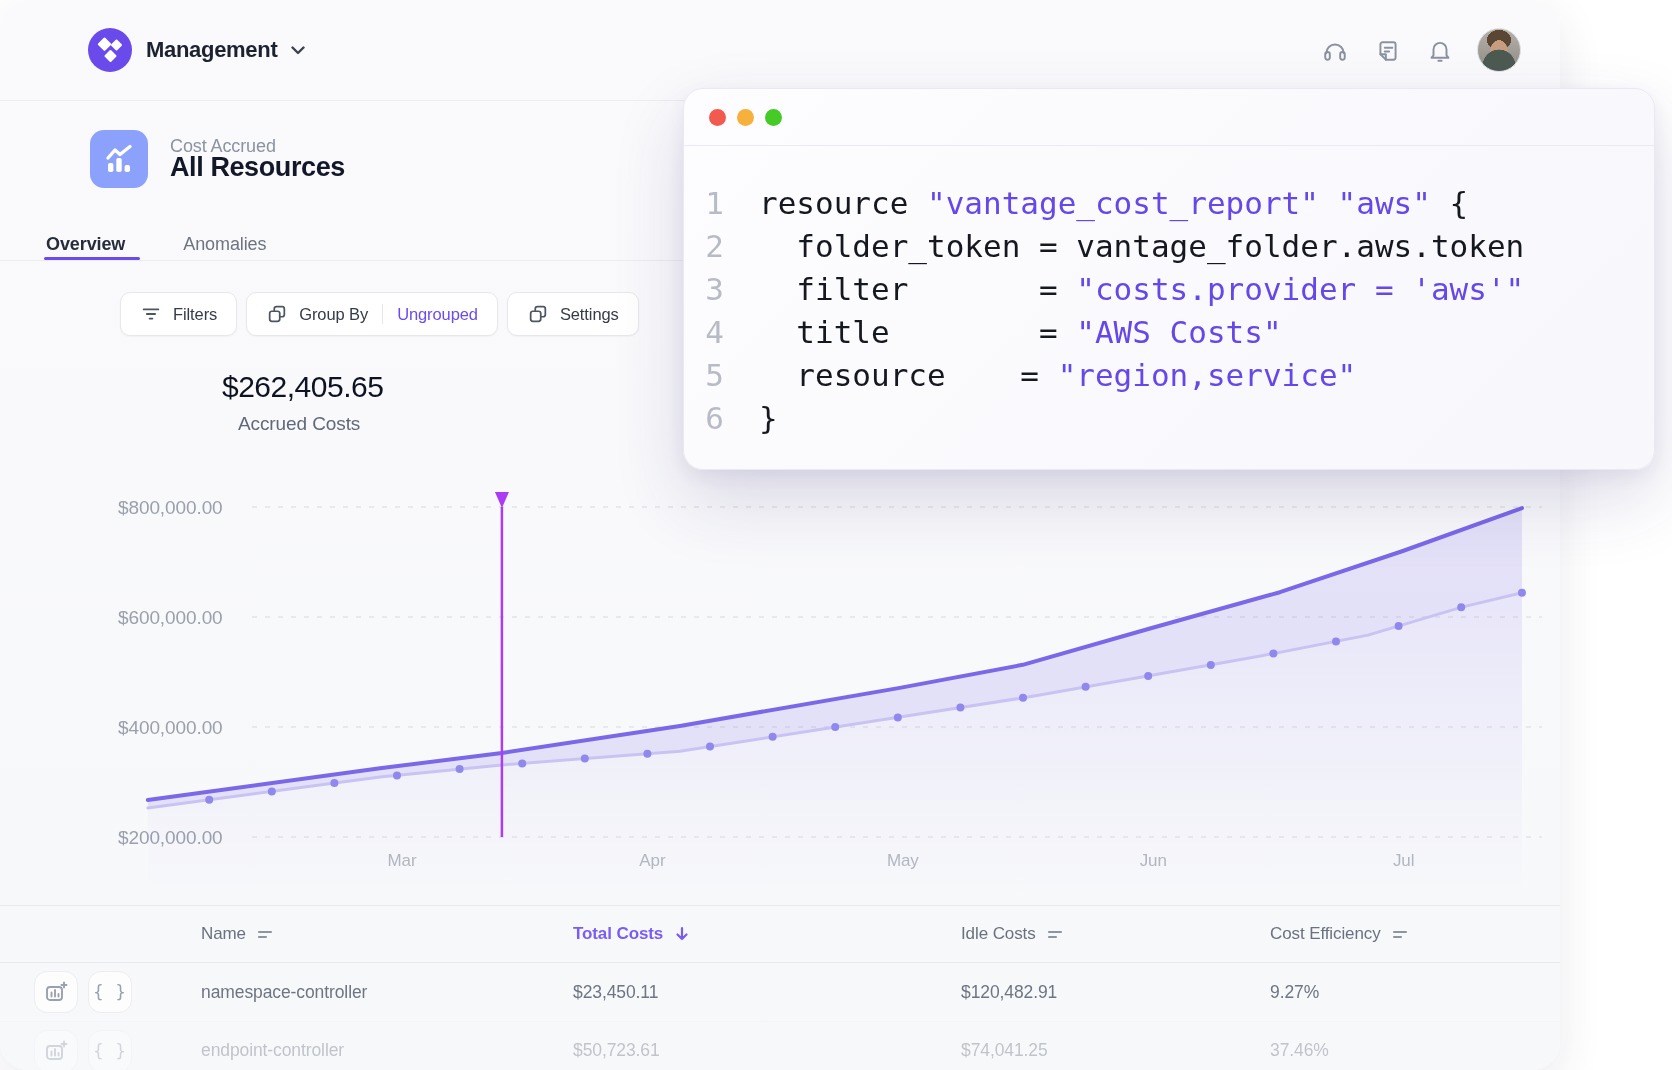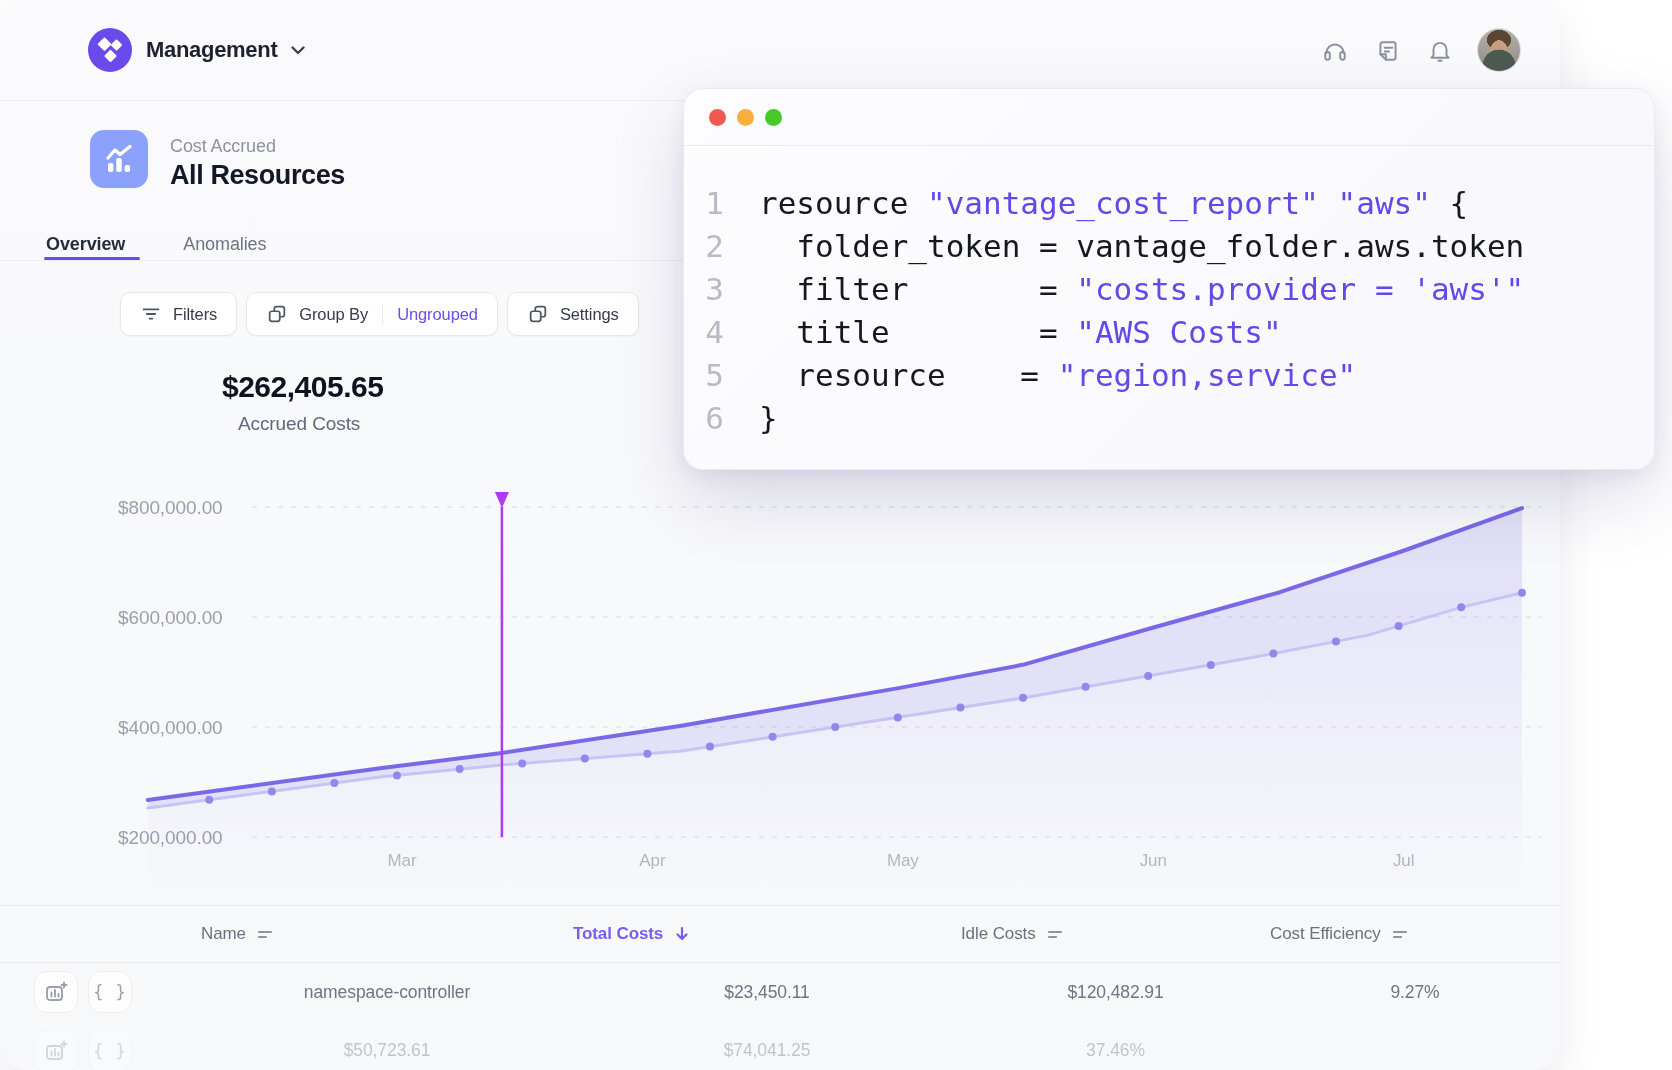--- a/index.html
+++ b/index.html
@@ -22,43 +22,43 @@
     background-image:
       radial-gradient(circle at 50% 88%, #4c5a52 0 38%, transparent 39%),
       radial-gradient(ellipse 34% 42% at 50% 52%, #c79d80 0 60%, transparent 61%),
       radial-gradient(ellipse 46% 38% at 50% 26%, #5a4632 0 62%, transparent 63%),
       linear-gradient(180deg,#b5b0a9 0%, #8f8b86 100%); }
 
   
   .report-icon { position:absolute; left:90px; top:130px; width:58px; height:58px; border-radius:14px;
     background:#8ba1fb; display:flex; align-items:center; justify-content:center; }
   .breadcrumb { position:absolute; left:170px; top:136px; font-size:18px; color:#8c93a0; }
-  .page-title { position:absolute; left:170px; top:160px; font-size:27px; font-weight:700; color:#131829; letter-spacing:-0.4px; }
+  .page-title { position:absolute; left:170px; top:152px; font-size:27px; font-weight:700; color:#131829; letter-spacing:-0.4px; }
   .tabs { position:absolute; left:46px; top:234px; display:flex; gap:58px; font-size:18px;align-items:center; }
   .tab-active { color:#262c3c; font-weight:700; cursor:pointer; }
   .tab-inactive { color:#6e7481; cursor:pointer; }
   .tab-underline { position:absolute; left:44px; top:257px; width:96px; height:3px; border-radius:2px; background:#6c4bed; }
 
   
   .toolbar { position:absolute; left:120px; top:292px; display:flex; gap:9px;text-align:right; }
   .btn { height:44px; background:#ffffff; border:1px solid #e7e8ed; border-radius:10px;
     display:flex; align-items:center; gap:11px; padding:0 19px; font-size:16.5px; color:#363b49;
     box-shadow:0 1px 2px rgba(20,20,40,.04); cursor:pointer; }
   .btn-sep { width:1px; height:20px; background:#e6e7ec; margin:0 3px; }
   .btn-value { color:#6c4bf0; font-weight:500; }
 
   
   .stat { position:absolute; left:222px; top:370px; }
-  .stat-value { font-size:30px; font-weight:700; color:#0e1322; letter-spacing:-0.5px; }
+  .stat-value { font-size:30px; font-weight:400; color:#0e1322; letter-spacing:-0.5px; }
   .stat-label { margin-top:9px; font-size:19px; color:#61687a;margin-left:16px; }
 
   #chart-svg { position:absolute; left:0; top:440px; }
 
   
-  .table-section { position:absolute; left:0; top:905px; right:0; bottom:0; border-top:1px solid #e9eaee;text-align:center; }
+  .table-section { position:absolute; left:0; top:905px; right:0; bottom:0; border-top:1px solid #e9eaee; }
   .trow { display:grid; grid-template-columns:201px 372px 388px 309px 1fr; align-items:center; }
   .thead { height:57px; border-bottom:1px solid #e9eaee; font-size:17px; color:#6a7180; font-weight:500; }
   .th { display:flex; align-items:center; gap:9px; cursor:pointer; }
   .th-accent { color:#7a5cf5; font-weight:700; }
   .tr { height:58px; font-size:17.5px; color:#6e7583; }
   .tr + .tr { border-top:1px solid #f0f1f5; }
   .tr.faded { opacity:.4; }
   .cell-actions { padding-left:34px; display:flex; gap:10px; }
   .row-btn { width:44px; height:42px; border-radius:13px; border:1px solid #ecedf2; background:#fdfdfe;
     display:flex; align-items:center; justify-content:center; cursor:pointer; }
@@ -266,20 +266,21 @@
             <span class="row-btn">
               <svg width="26" height="26" viewBox="0 0 26 26" fill="none" stroke="#9aa1ae" stroke-width="1.9" stroke-linecap="round">
                 <rect x="4" y="8" width="15" height="13" rx="3"></rect>
                 <path d="M8.5 17.5v-4M12 17.5v-6.5M15.5 17.5v-2.5M21 3.5v5M18.5 6h5"></path>
               </svg>
             </span>
             <span class="row-btn">
               <span class="braces">{ }</span>
             </span>
           </div>
+          <div>endpoint-controller</div>
           <div>$50,723.61</div>
           <div>$74,041.25</div>
           <div>37.46%</div>
         </div>
       </div>
   </div>
 </div>
 
 <div class="code-window">
   <div class="code-header">

